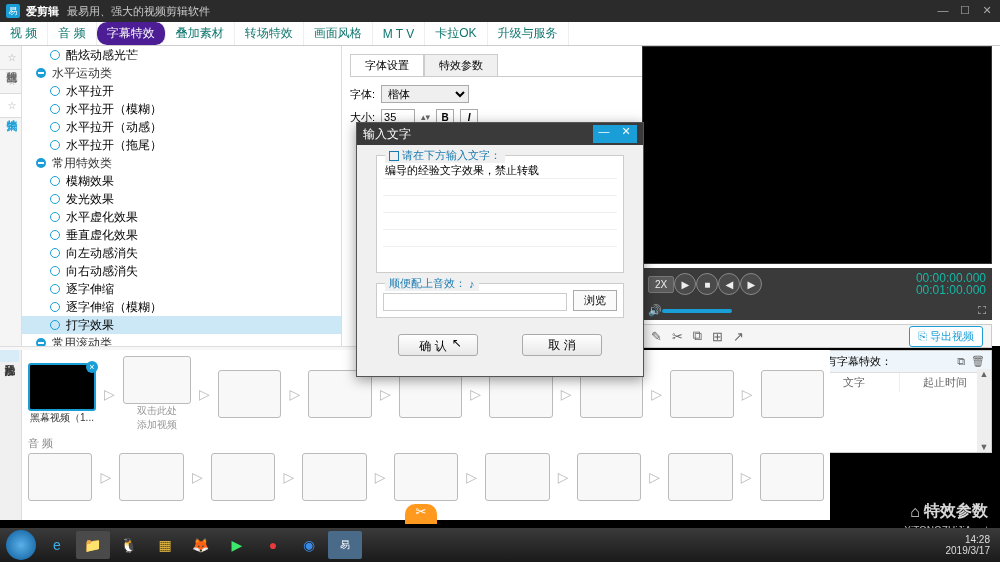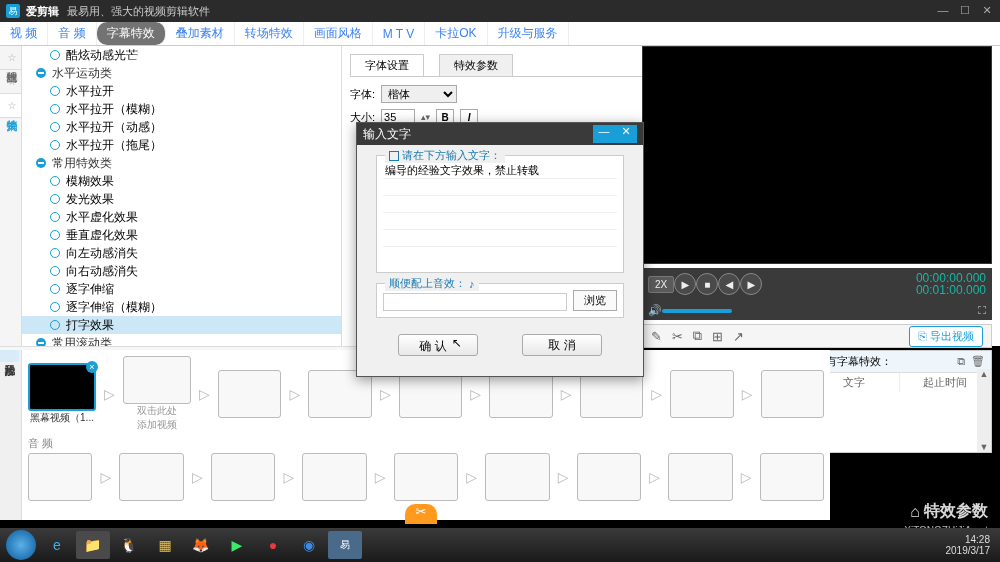--- a/index.html
+++ b/index.html
@@ -3,38 +3,38 @@
 <meta charset="utf-8">
 <style>
 * { margin: 0; padding: 0; box-sizing: border-box; font-family: "Microsoft YaHei", sans-serif; }
 body { width: 1000px; height: 562px; background: #000; overflow: hidden; position: relative; }
 .titlebar { height: 22px; background: #2b2b2b; display: flex; align-items: center; color: #ccc; font-size: 11px; padding: 0 6px; }
 .titlebar .logo { width: 14px; height: 14px; background: #1a9ed8; border-radius: 2px; margin-right: 6px; display: inline-flex; align-items: center; justify-content: center; color: #fff; font-size: 9px; }
 .titlebar .appname { color: #fff; font-weight: bold; margin-right: 8px; }
 .titlebar .winbtns { margin-left: auto; display: flex; gap: 8px; }
 .titlebar .winbtn { width: 14px; height: 14px; color: #aaa; font-size: 11px; text-align: center; cursor: pointer; }
 .tabs { height: 24px; background: #fff; border-bottom: 1px solid #ccc; display: flex; }
-.tab { padding: 0 10px; font-size: 12px; color: #3b82f6; display: flex; align-items: center; border-right: 1px solid #eee; cursor: pointer; }
-.tab.active { background: #737373; color: #fff; border-radius: 10px; }
+.tab { padding: 0 10px; font-size: 12px; color: #0f766e; display: flex; align-items: center; border-right: 1px solid #eee; cursor: pointer; }
+.tab.active { background: #4c1d95; color: #fff; border-radius: 10px; }
 .main { display: flex; height: 300px; }
 .sidetabs { width: 22px; background: #f5f5f5; border-right: 1px solid #ddd; display: flex; flex-direction: column; }
 .sidetab { writing-mode: vertical-rl; font-size: 11px; padding: 6px 2px; color: #666; border-bottom: 1px solid #ddd; text-align: center; cursor: pointer; }
 .sidetab .star { writing-mode: horizontal-tb; color: #aaa; font-size: 10px; }
 .sidetab.active { background: #fff; color: #1a9ed8; }
 .tree { width: 320px; background: #fff; overflow-y: auto; font-size: 12px; border-right: 1px solid #ddd; }
 .tree-row { display: flex; align-items: center; height: 18px; padding-left: 28px; cursor: pointer; }
 .tree-row.cat { padding-left: 14px; color: #333; }
 .tree-row.selected { background: #cce8f7; }
 .tree-row .bullet { width: 10px; height: 10px; border: 1px solid #1a9ed8; border-radius: 50%; margin-right: 6px; }
 .tree-row.cat .bullet { background: #1a9ed8; border: none; position: relative; }
 .tree-row.cat .bullet::after { content: ""; position: absolute; width: 6px; height: 2px; background: #fff; top: 4px; left: 2px; }
 .hint { background: #f7f7f7; color: #888; font-size: 11px; padding: 4px 8px; border-top: 1px solid #ddd; border-bottom: 1px solid #ddd; }
 .rightpanel { flex: 1; background: #fff; padding: 8px; font-size: 12px; }
 .subtabs { display: flex; border-bottom: 1px solid #ccc; margin-bottom: 8px; }
-.subtab { padding: 3px 14px; background: #f0f0f0; border: 1px solid #ccc; border-bottom: none; margin-right: 15px; font-size: 11px; cursor: pointer; }
+.subtab { padding: 3px 14px; background: #f0f0f0; border: 1px solid #ccc; border-bottom: none; margin-right: 0; font-size: 11px; cursor: pointer; }
 .subtab.active { background: #fff; }
 .fontrow { display: flex; align-items: center; gap: 6px; margin: 6px 0; font-size: 11px; }
 .fontrow select, .fontrow input { font-size: 11px; padding: 1px 2px; border: 1px solid #aaa; }
 .fmtbtn { width: 18px; height: 16px; border: 1px solid #aaa; background: #fff; font-size: 10px; font-weight: bold; cursor: pointer; }
 .preview { position: absolute; right: 8px; top: 46px; width: 350px; height: 218px; background: #000; border: 1px solid #333; }
 .pcontrols { position: absolute; right: 8px; top: 268px; width: 350px; height: 52px; background: #3a3a3a; display: flex; flex-direction: column; }
 .pcontrols-row { display: flex; align-items: center; gap: 0; padding: 4px 6px; }
 .pbtn { width: 22px; height: 22px; border-radius: 50%; border: 1px solid #888; background: #4a4a4a; color: #eee; font-size: 10px; display: flex; align-items: center; justify-content: center; cursor: pointer; }
 .spdbtn { background: #5a5a5a; color: #eee; font-size: 10px; padding: 2px 6px; border: 1px solid #777; border-radius: 2px; cursor: pointer; }
 .timecode { color: #14b8a6; font-family: monospace; font-size: 12px; margin-left: auto; text-align: right; line-height: 12px; }
@@ -189,21 +189,21 @@
         <span>常用滚动类</span>
       </div>
     </div>
   <div class="rightpanel">
     <div class="subtabs">
       <div class="subtab active">字体设置</div>
       <div class="subtab">特效参数</div>
     </div>
     <div class="fontrow">
       <span>字体:</span>
-      <select style="width:76px"><option>楷体</option></select>
+      <select style="width:88px"><option>楷体</option></select>
     </div>
     <div class="fontrow">
       <span>大小:</span>
       <input style="width: 34px;" value="35">
       <span style="font-size:9px;color:#666">▴▾</span>
       <button class="fmtbtn">B</button>
       <button class="fmtbtn" style="font-style:italic">I</button>
     </div>
   </div>
 </div>

